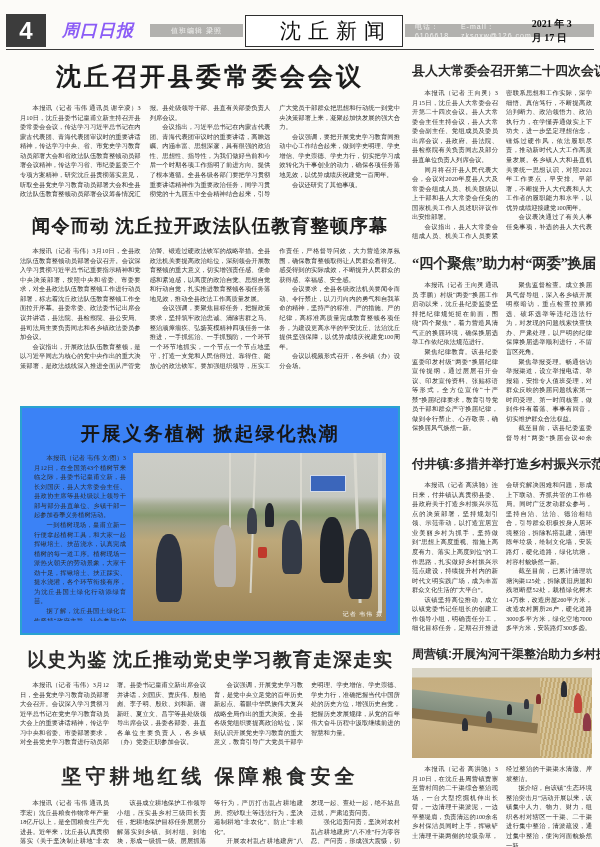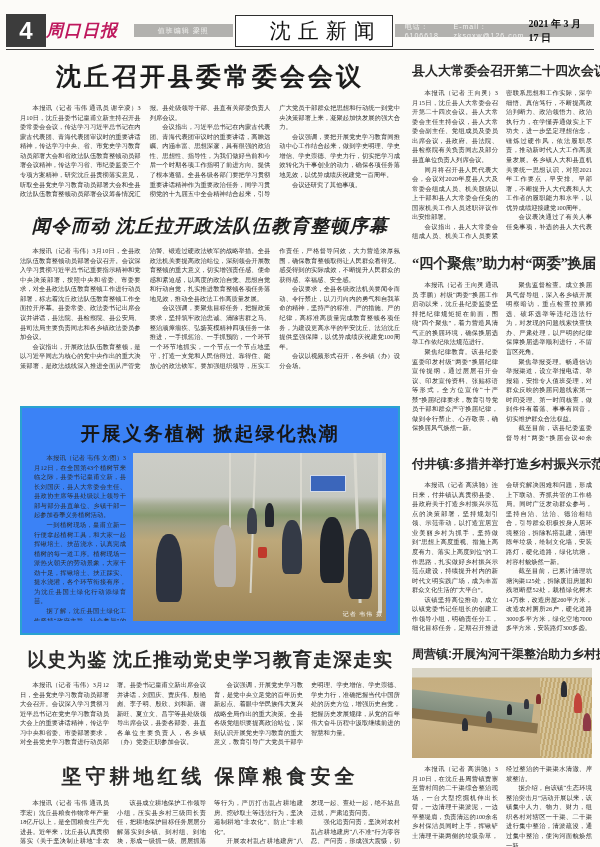--- a/index.html
+++ b/index.html
@@ -2,36 +2,36 @@
 <html><head>
 <meta charset="utf-8">
 <style>
   html,body{margin:0;padding:0;background:#dddcd8;}
   .page{position:relative;width:600px;height:847px;margin:0 auto;background:#fcfbf8;overflow:hidden;
         font-family:"Liberation Serif","DejaVu Serif",serif;color:#2a2a2a;}
   
   .header{position:absolute;top:14px;left:6px;width:588px;height:33px;display:flex;align-items:center;}
   .pagenum{width:40px;height:33px;background:#3c3c3c;color:#fff;display:flex;align-items:center;justify-content:center;
            font-family:"Liberation Sans",sans-serif;font-weight:bold;font-size:24px;}
-  .masthead{width:88px;color:#be185d;font-weight:bold;font-style:italic;font-size:17px;letter-spacing:1px;}
+  .masthead{width:104px;text-align:center;color:#8b5cf6;font-weight:bold;font-style:italic;font-size:17px;letter-spacing:1px;}
   .graybar{height:13px;background:#b2b1ae;display:flex;align-items:center;color:#f4f4f2;
            font-family:"Liberation Sans",sans-serif;font-size:7px;letter-spacing:1px;}
   .bar1{flex:1.1;justify-content:center;margin-right:2px;}
   .secbox{width:132px;height:30px;border:1.5px solid #2f2f2f;background:#fff;display:flex;align-items:center;justify-content:center;
           font-size:21px;letter-spacing:7px;padding-left:24px;color:#111;}
   .bar2{flex:2;margin-left:2px;padding:0 10px;}
   .bar2 .date{margin-left:auto;color:#101010;font-weight:bold;font-size:10px;letter-spacing:0;font-family:"Liberation Serif",serif;}
   .headrule{position:absolute;top:49px;left:6px;width:588px;border-bottom:1.6px solid #3a3a3a;}
   
   .main{position:absolute;top:56px;left:20px;width:572px;display:flex;gap:12px;}
   .colL{width:380px;}
   .colR{width:180px;}
   
   .h-main{font-size:25px;font-weight:bold;text-align:center;letter-spacing:3px;margin:4px 0 10px;color:#1c1c1c;}
-  .h-sub{font-size:18.5px;font-weight:bold;text-align:center;letter-spacing:1px;margin:13px 0 8px;color:#1c1c1c;font-style:italic;}
+  .h-sub{font-size:18.5px;font-weight:bold;text-align:center;letter-spacing:1px;margin:13px 0 8px;color:#1c1c1c;}
   .h-box{font-size:19px;font-weight:bold;text-align:center;letter-spacing:2px;margin:1px 0 6px;color:#161616;}
   .h-4{font-size:19px;font-weight:bold;text-align:center;letter-spacing:1px;margin:12px 0 7px;}
   .h-5{font-size:20px;font-weight:bold;text-align:center;letter-spacing:4px;margin:11px 0 8px;}
   .h-r1{font-size:13px;font-weight:bold;text-align:center;white-space:nowrap;margin:6px 0 8px;}
   .h-r2{font-size:14.5px;font-weight:bold;text-align:center;white-space:nowrap;letter-spacing:-0.3px;margin:10px 0 7px;}
   .h-r3{font-size:12.5px;font-weight:bold;text-align:center;white-space:nowrap;margin:10px 0 7px;font-family:"Liberation Sans",sans-serif;}
   .h-r4{font-size:12px;font-weight:bold;text-align:center;white-space:nowrap;margin:10px 0 5px;font-family:"Liberation Sans",sans-serif;}
   
   .bodytext{font-size:6.3px;line-height:1.52;text-align:justify;color:#2e2e2e;overflow:hidden;column-fill:balance;}
   .bodytext p{margin:0;text-indent:2em;}

